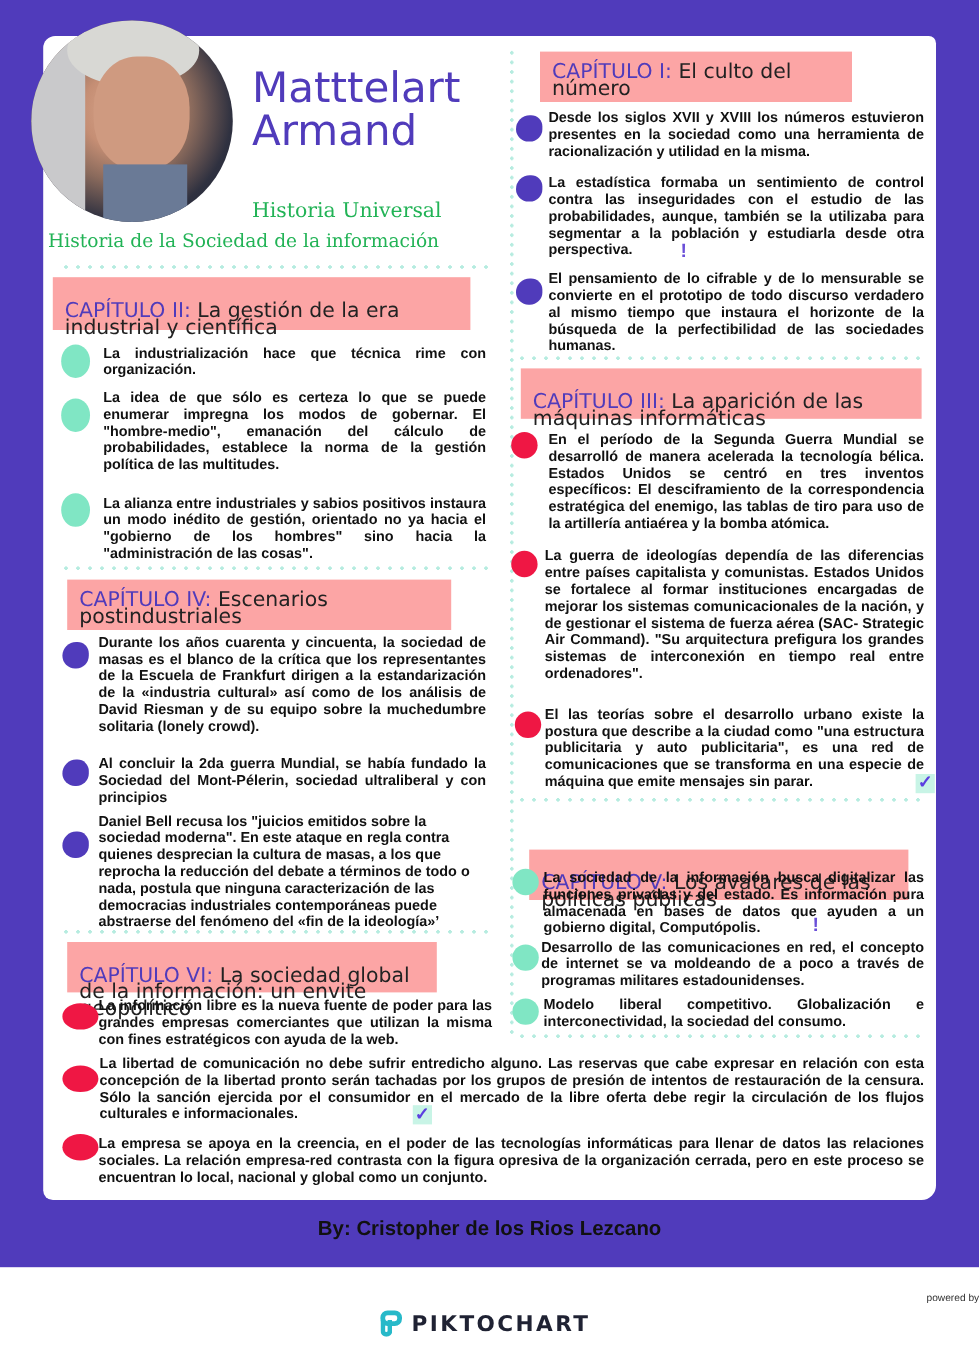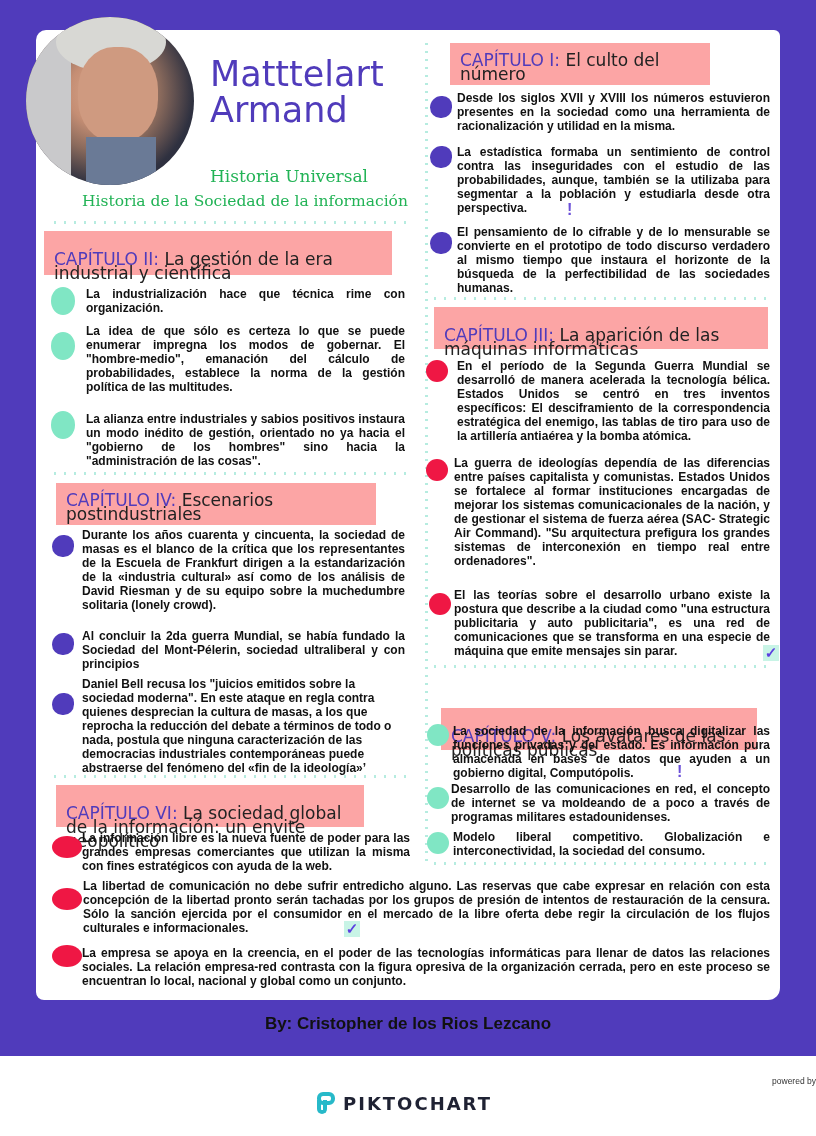--- a/index.html
+++ b/index.html
@@ -8,21 +8,21 @@
   .card { position: absolute; left: 36px; top: 30px; width: 744px; height: 970px; background: #ffffff; border-radius: 10px 6px 12px 8px; }
   .abs { position: absolute; }
   .photo { position: absolute; left: 26px; top: 17px; width: 168px; height: 168px; border-radius: 50%; overflow: hidden;
     background: radial-gradient(ellipse at 45% 45%, #d9a88e 0%, #c58e74 25%, #8a6a5c 45%, #2f3140 70%, #1e2030 100%); }
   .photo .hair { position: absolute; left: 30px; top: -5px; width: 110px; height: 60px; border-radius: 50%; background: #d8d8d4; }
   .photo .face { position: absolute; left: 52px; top: 30px; width: 80px; height: 95px; border-radius: 45%; background: #cf9a80; }
   .photo .shirt { position: absolute; left: 60px; top: 120px; width: 70px; height: 60px; background: #6a7a96; }
   .photo .bgl { position: absolute; left: 0; top: 0; width: 45px; height: 168px; background: #c9c9cb; }
   .name { left: 210px; top: 56px; color: #503bbb; font-family: "DejaVu Sans", sans-serif; font-size: 35px; line-height: 36px; }
   .subtitle { left: 210px; top: 145px; color: #22b356; font-family: "DejaVu Serif", serif; font-size: 17px; margin-top: 21px; }
-  .maintitle { left: 40px; top: 192px; color: #22b356; font-family: "DejaVu Serif", serif; font-size: 15.5px; margin-left: 42px; }
+  .maintitle { left: 40px; top: 192px; color: #22b356; font-family: "DejaVu Serif", serif; font-size: 15.5px; }
   .dots-h { position: absolute; height: 3px; background-image: radial-gradient(circle, #b6ece0 1.3px, transparent 1.5px); background-size: 10px 3px; background-repeat: repeat-x; }
   .dots-v { position: absolute; width: 3px; background-image: radial-gradient(circle, #b6ece0 1.3px, transparent 1.5px); background-size: 3px 8px; background-repeat: repeat-y; }
   .chap { position: absolute; background: #fca5a5; padding: 21px 10px; font-family: "DejaVu Sans", sans-serif; font-size: 17px; line-height: 14px; color: #222; }
   .chap .num { color: #503bbb; }
   .bullet { position: absolute; font-size: 12px; line-height: 14px; font-weight: bold; color: #111; text-align: justify; }
   .dot { position: absolute; width: 22px; height: 22px; border-radius: 50%; }
   .dot.purple { background: #503bbb; border-radius: 55% 45% 50% 50%; }
   .dot.teal { background: #80e6c4; width: 24px; height: 28px; }
   .dot.red { background: #ef1744; }
   .dot.red.wide { width: 30px; height: 22px; }

